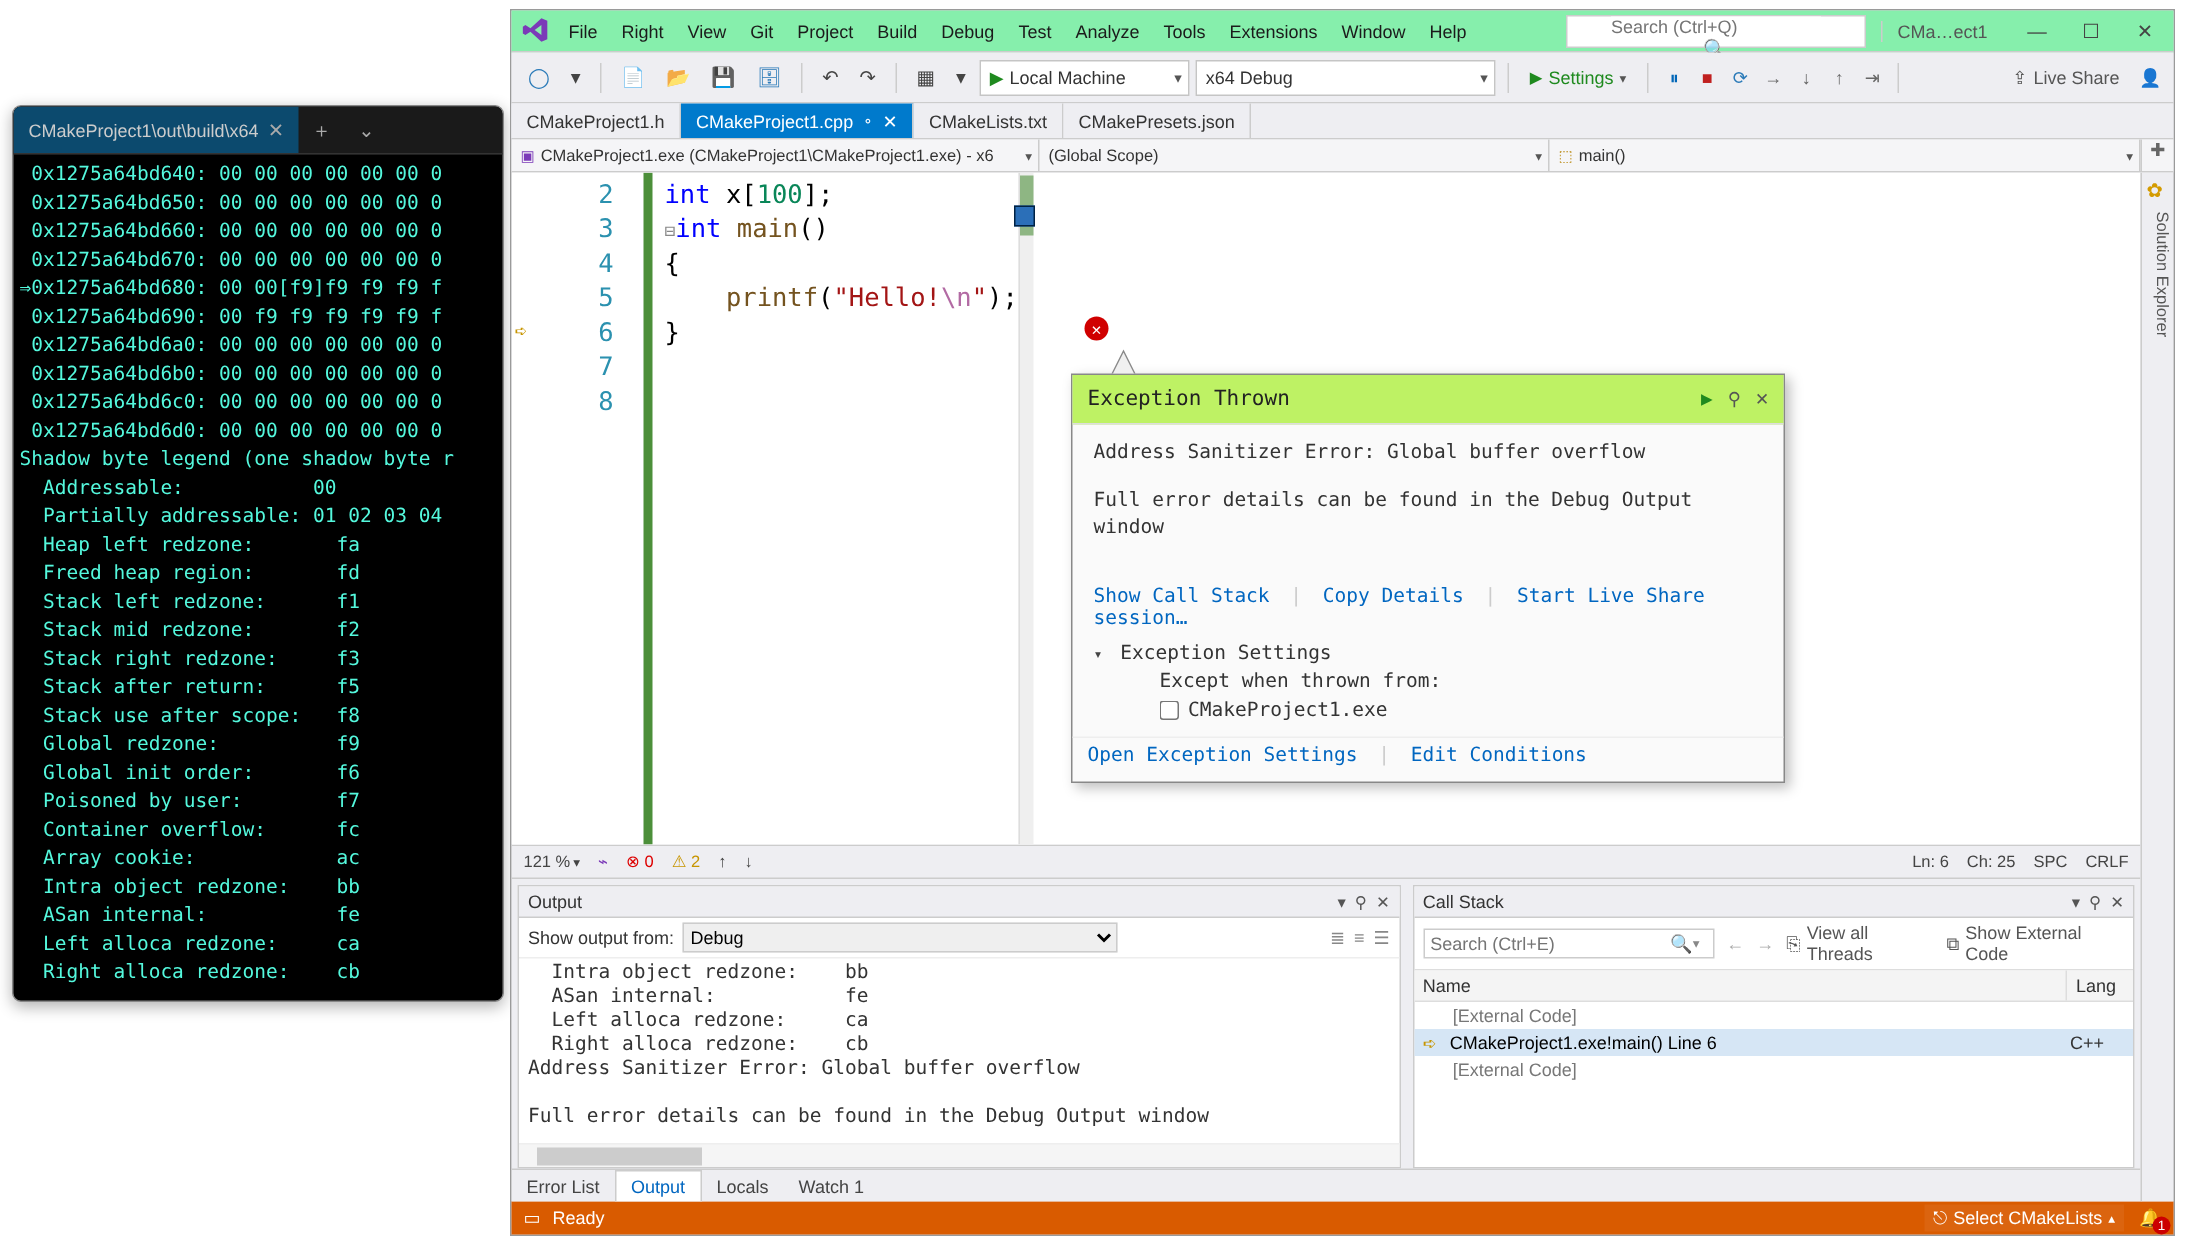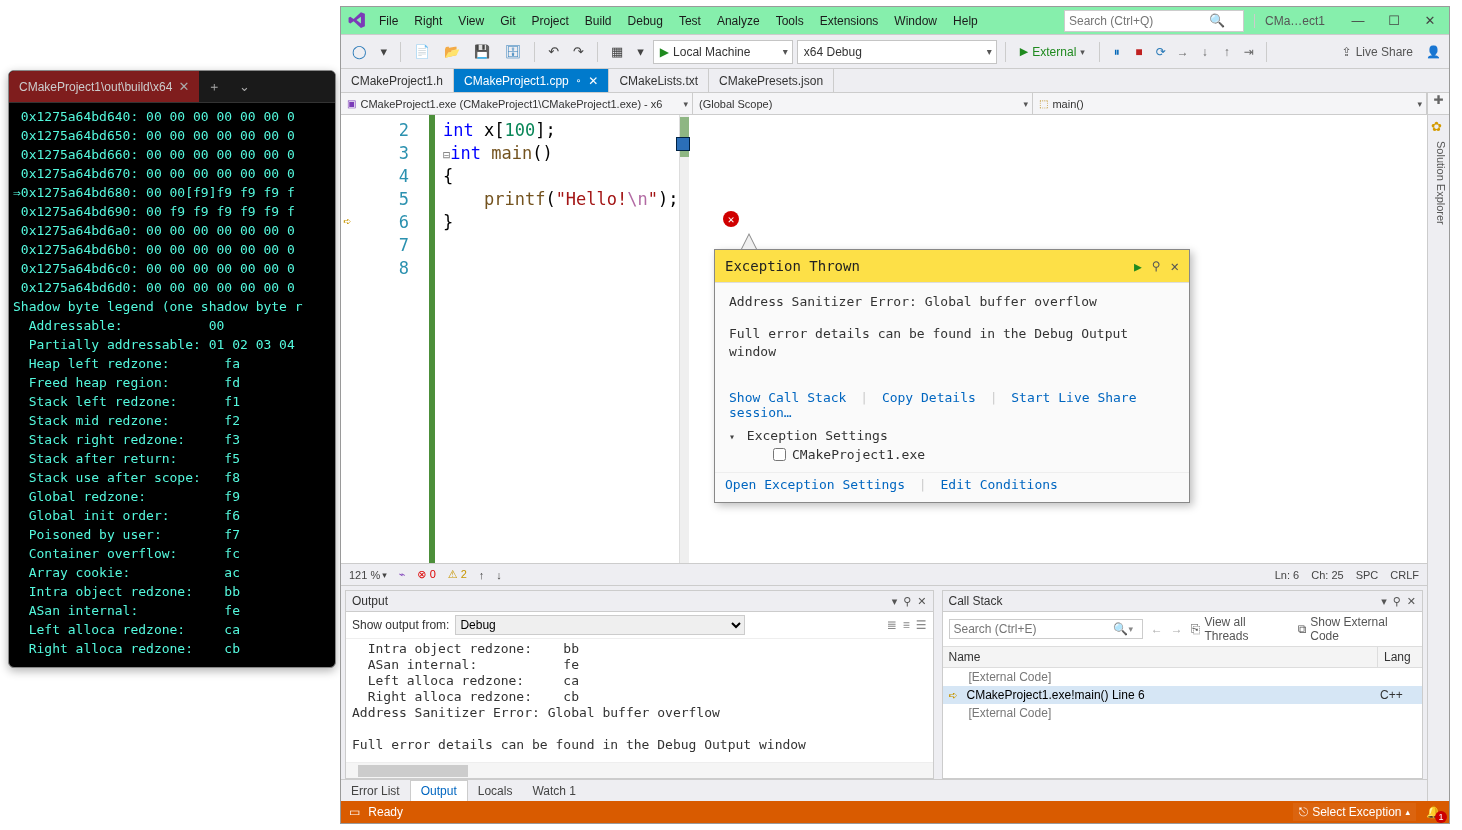--- a/index.html
+++ b/index.html
@@ -26,21 +26,21 @@
     flex-direction: column;
   }
   .terminal-titlebar {
     background: #1a1a1a;
     height: 32px;
     display: flex;
     align-items: center;
     border-bottom: 1px solid #333;
   }
   .terminal-tab {
-    background: #7f1d1d;
+    background: #0c4a6e;
     color: #ccc;
     padding: 6px 10px;
     font-size: 12px;
     display: flex;
     align-items: center;
     gap: 6px;
     height: 100%;
   }
   .terminal-tab .close-x { color: #aaa; font-size: 13px; }
   .terminal-plus, .terminal-chev {
@@ -85,21 +85,22 @@
     text-align: center;
     line-height: 18px;
   }
   .vs-logo svg { width:18px; height:18px; }
   .vs-menu-item { padding: 4px 8px; color: #1b1b1b; font-size: 12px; }
   .vs-search {
     margin-left: auto;
     display: flex; align-items: center;
     border: 1px solid #ccc; background: #fff;
     height: 22px; padding: 0 4px;
-    width: 180px;
+    width: 200px;
+    flex-direction: column;
   }
   .vs-search input { border: none; outline: none; font-size: 12px; width: 140px; color: #888; }
   .vs-search .icon { color: #555; font-size: 13px; }
   .vs-solution-label { padding: 0 10px; color: #555; font-size: 12px; border-left: 1px solid #ccc; margin-left: 6px;}
   .vs-winbtns { margin-left: 6px; display: flex; gap: 10px; color: #444; font-size: 13px; }
   .vs-winbtn { width: 26px; text-align: center; }
 
   
   .vs-toolbar {
     height: 34px;
@@ -264,21 +265,21 @@
     z-index: 2;
   }
   .ex-anchor::after {
     content: "";
     position: absolute; left: -7px; top: 2px;
     border-left: 7px solid transparent;
     border-right: 7px solid transparent;
     border-bottom: 14px solid #f0f0f0;
   }
   .ex-header {
-    background: #fde047;
+    background: #bef264;
     padding: 8px 10px;
     display: flex; align-items: center;
     border-bottom: 1px solid #ddd;
   }
   .ex-header .title { font-size: 14px; color: #222; }
   .ex-header .actions { margin-left: auto; display: flex; gap: 10px; align-items: center;}
   .ex-header .play { color: #1f8a1f; font-size: 13px; }
   .ex-header .pin { color: #555; font-size: 12px; }
   .ex-header .close { color: #555; font-size: 14px; }
   .ex-body { padding: 10px 14px; color: #333; }
@@ -509,21 +510,21 @@
     <div class="tb-select local">
       <span style="color:#1f8a1f;margin-right:4px;">▶</span>
       <span>Local Machine</span>
     </div>
     <div class="tb-select config">
       <span>x64 Debug</span>
     </div>
     <span class="tb-sep"></span>
     <span class="tb-continue">
       <span class="play">▶</span>
-      <span>External</span>
+      <span>Settings</span>
       <span style="font-size:9px;color:#555;">▾</span>
     </span>
     <span class="tb-sep"></span>
     <span class="tb-icon tb-pause">⏸</span>
     <span class="tb-icon tb-stop">■</span>
     <span class="tb-icon" style="color:#2a7ab8;">⟳</span>
     <span class="tb-icon">→</span>
     <span class="tb-icon">↓</span>
     <span class="tb-icon">↑</span>
     <span class="tb-icon">⇥</span>
@@ -612,20 +613,23 @@
             <span class="link">Copy Details</span>
             <span class="sep">|</span>
             <span class="link">Start Live Share session…</span>
           </div>
           <div class="ex-settings">
             <div class="hdr">
               <span class="tri">▾</span>
               <span>Exception Settings</span>
             </div>
             <div class="row sub">
+              <span>Except when thrown from:</span>
+            </div>
+            <div class="row sub">
               <input type="checkbox" style="">
               <span>CMakeProject1.exe</span>
             </div>
           </div>
           <div class="ex-bottom">
             <a>Open Exception Settings</a>
             <span class="sep" style="color:#ccc;margin:0 6px;">|</span>
             <a>Edit Conditions</a>
           </div>
         </div>
@@ -742,21 +746,21 @@
       <span>Solution Explorer</span>
     </div>
   </div>
 
   <div class="vs-status">
     <span>▭</span>
     <span>Ready</span>
     <div class="right">
       <span class="repo">
         <span>⎋</span>
-        <span>Select Exception</span>
+        <span>Select CMakeLists</span>
         <span style="font-size:9px;">▴</span>
       </span>
       <span class="bell">
         🔔<span class="badge">1</span>
       </span>
     </div>
   </div>
 </div>
 
 </body></html>

